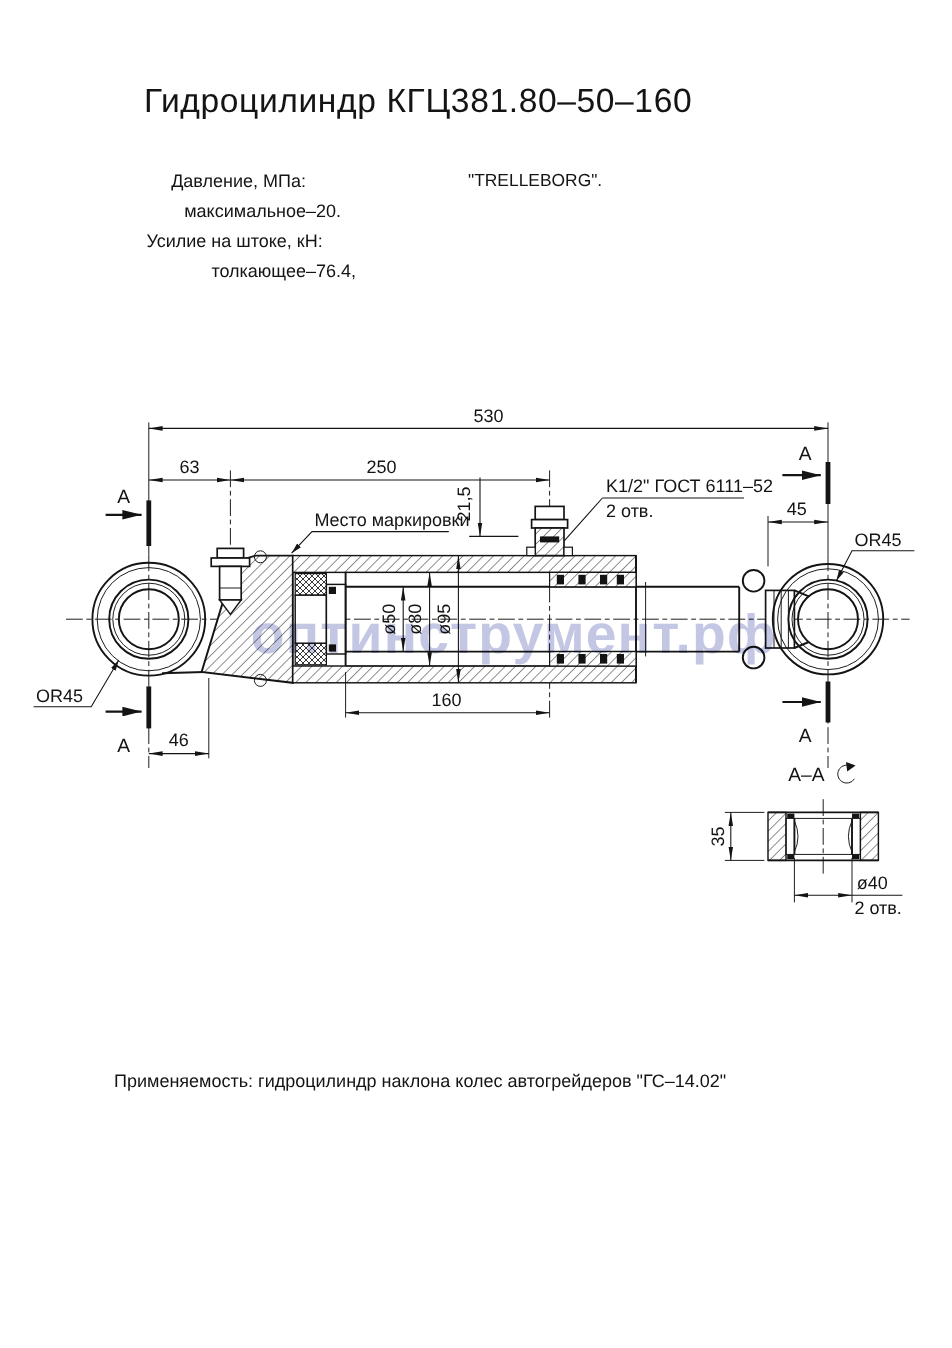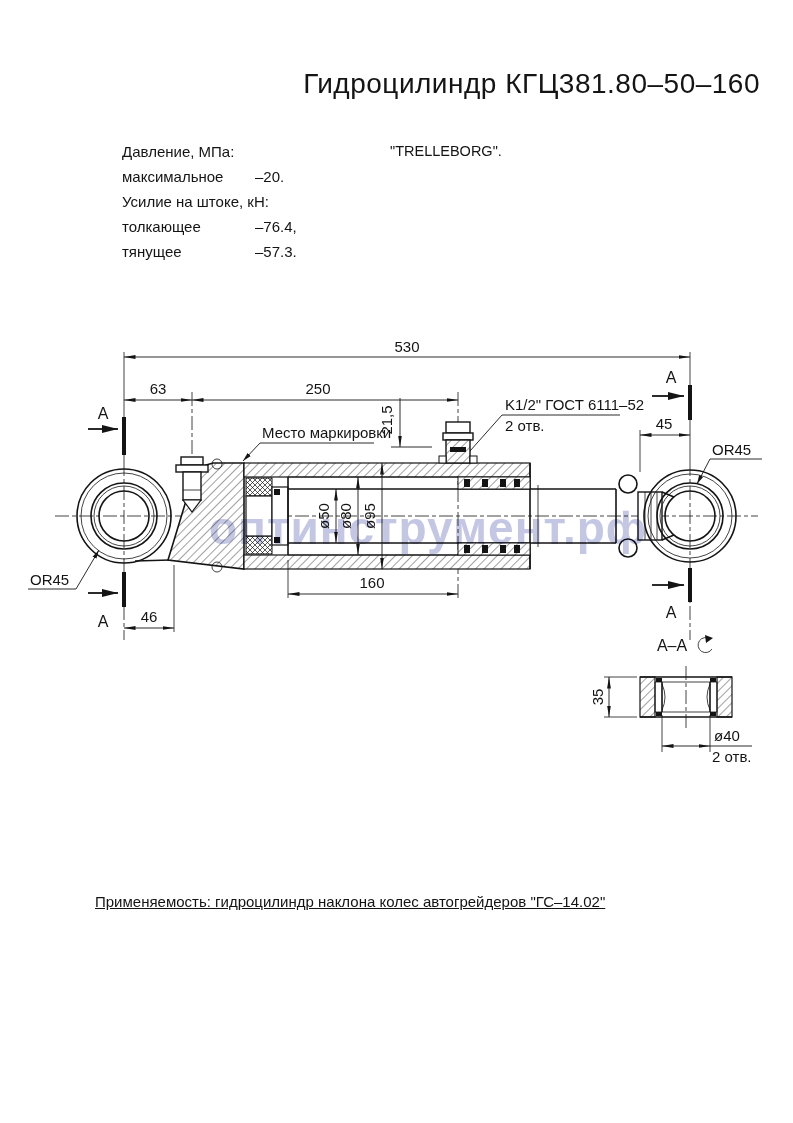--- a/index.html
+++ b/index.html
@@ -2,28 +2,28 @@
 <html><head>
 <meta charset="utf-8">
 <style>
   html,body{margin:0;padding:0;}
   body{
     width:793px;height:1123px;position:relative;background:#ffffff;
     font-family:"Liberation Sans",sans-serif;color:#141414;overflow:hidden;
   }
   .abs{position:absolute;}
   #title{
-    left:120px;top:68px;width:640px;text-align:right;
+    left:120px;top:68px;width:640px;text-align:left;
     font-size:28px;letter-spacing:.5px;white-space:nowrap;
   }
   #specs{left:122px;top:139px;font-size:15px;line-height:25px;}
   .srow{white-space:nowrap;}
-  .srow .lab{display:inline-block;width:133px;}
+  .srow .lab{display:inline-block;width:133px;text-align:right;}
   #sealnote{left:390px;top:139px;font-size:14.5px;line-height:25px;}
-  #appnote{left:95px;top:893px;font-size:15px;white-space:nowrap;text-decoration:underline;}
+  #appnote{left:95px;top:893px;font-size:15px;white-space:nowrap;}
   #watermark{
     left:193px;top:501px;font-size:46px;font-weight:bold;letter-spacing:1px;
     color:#b9bde0;opacity:.85;mix-blend-mode:multiply;z-index:5;white-space:nowrap;
     pointer-events:none;
     margin-left:16px;
   }
   svg{position:absolute;left:0;top:0;z-index:2;}
   .ln{stroke:#141414;fill:none;stroke-width:1.6;}
   .tn{stroke:#141414;fill:none;stroke-width:.8;}
   .dm{stroke:#141414;fill:none;stroke-width:.9;}
@@ -36,21 +36,20 @@
 </head>
 <body>
 
 <div class="abs" id="title">Гидроцилиндр КГЦ381.80–50–160</div>
 
 <div class="abs" id="specs">
   <div class="srow"><span class="lab">Давление, МПа:</span><span></span></div>
   <div class="srow"><span class="lab">максимальное</span><span>–20.</span></div>
   <div class="srow"><span class="lab">Усилие на штоке, кН:</span><span></span></div>
   <div class="srow"><span class="lab">толкающее</span><span>–76.4,</span></div>
-  <div class="srow"><span class="lab">тянущее</span><span>–57.3.</span></div>
 </div>
 
 <div class="abs" id="sealnote">
   <div>"TRELLEBORG".</div>
 </div>
 
 <svg width="793" height="1123" viewBox="0 0 793 1123">
   <defs>
     <pattern id="hatch" width="6" height="6" patternUnits="userSpaceOnUse" patternTransform="rotate(45)">
       <rect width="6" height="6" fill="#ffffff"></rect>

